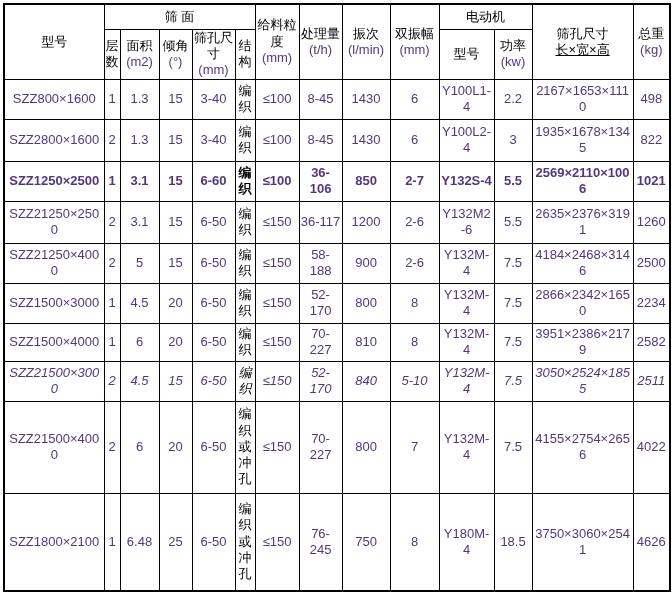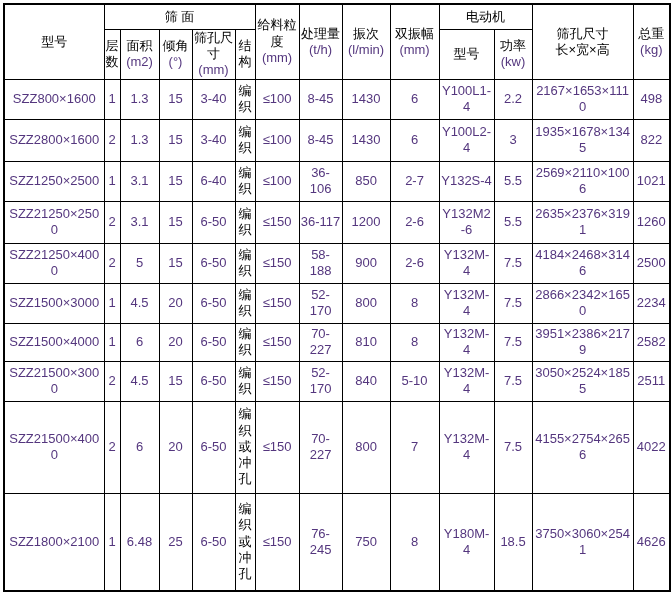--- a/index.html
+++ b/index.html
@@ -30,21 +30,21 @@
     line-height: 1.25;
     color: #000;
     overflow: hidden;
     word-break: break-word;
   }
   
   .val, .unit {
     color: #54367E;
   }
   .unit { display: block; }
-  .sub { display: block; }
+  .sub { display: block; text-decoration: underline; }
   thead td { font-weight: normal; }
   tr.h1 { height: 25px; }
   tr.h2 { height: 50px; }
 </style>
 </head>
 <body>
 
 <div class="wrap">
   <table class="spec">
     <colgroup>
@@ -141,26 +141,26 @@
           <td class="cn">编织</td>
           <td class="val">≤100</td>
           <td class="val">8-45</td>
           <td class="val">1430</td>
           <td class="val">6</td>
           <td class="val">Y100L2-4</td>
           <td class="val">3</td>
           <td class="val">1935×1678×1345</td>
           <td class="val">822</td>
         </tr>
-        <tr style="height: 40px;">
+        <tr style="height: 40px; font-weight: bold;">
           <td class="val">SZZ1250×2500</td>
           <td class="val">1</td>
           <td class="val">3.1</td>
           <td class="val">15</td>
-          <td class="val">6-40</td>
+          <td class="val">6-60</td>
           <td class="cn">编织</td>
           <td class="val">≤100</td>
           <td class="val">36-106</td>
           <td class="val">850</td>
           <td class="val">2-7</td>
           <td class="val">Y132S-4</td>
           <td class="val">5.5</td>
           <td class="val">2569×2110×1006</td>
           <td class="val">1021</td>
         </tr>
@@ -221,21 +221,21 @@
           <td class="cn">编织</td>
           <td class="val">≤150</td>
           <td class="val">70-227</td>
           <td class="val">810</td>
           <td class="val">8</td>
           <td class="val">Y132M-4</td>
           <td class="val">7.5</td>
           <td class="val">3951×2386×2179</td>
           <td class="val">2582</td>
         </tr>
-        <tr style="height: 40px;">
+        <tr style="height: 40px; font-style: italic;">
           <td class="val">SZZ21500×3000</td>
           <td class="val">2</td>
           <td class="val">4.5</td>
           <td class="val">15</td>
           <td class="val">6-50</td>
           <td class="cn">编织</td>
           <td class="val">≤150</td>
           <td class="val">52-170</td>
           <td class="val">840</td>
           <td class="val">5-10</td>

